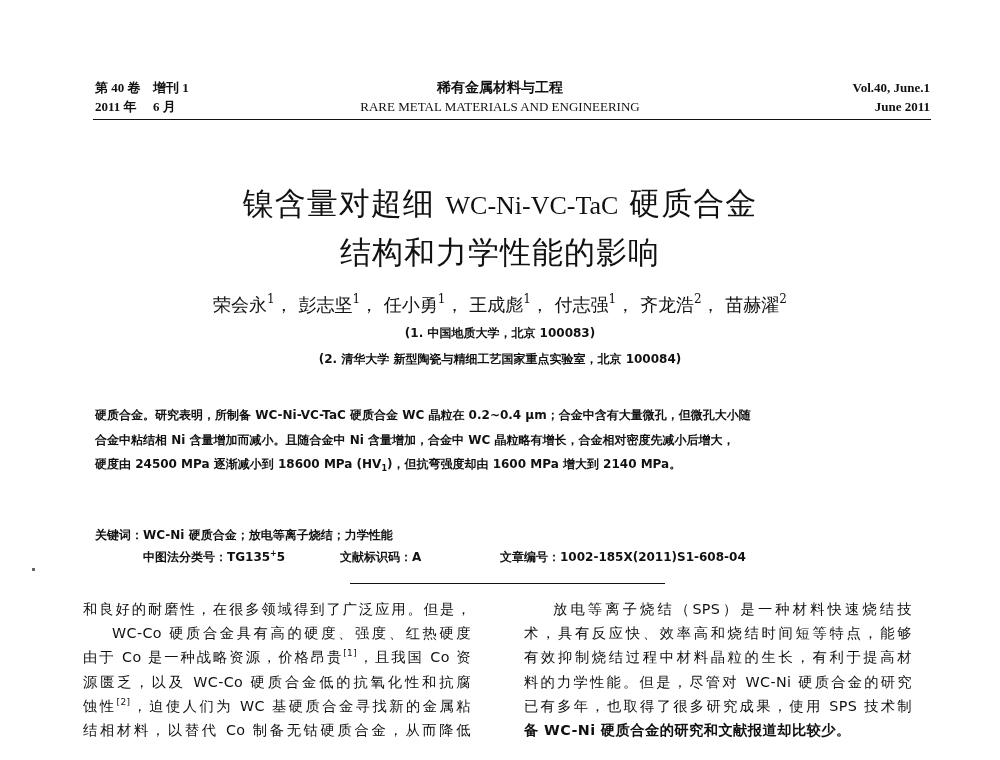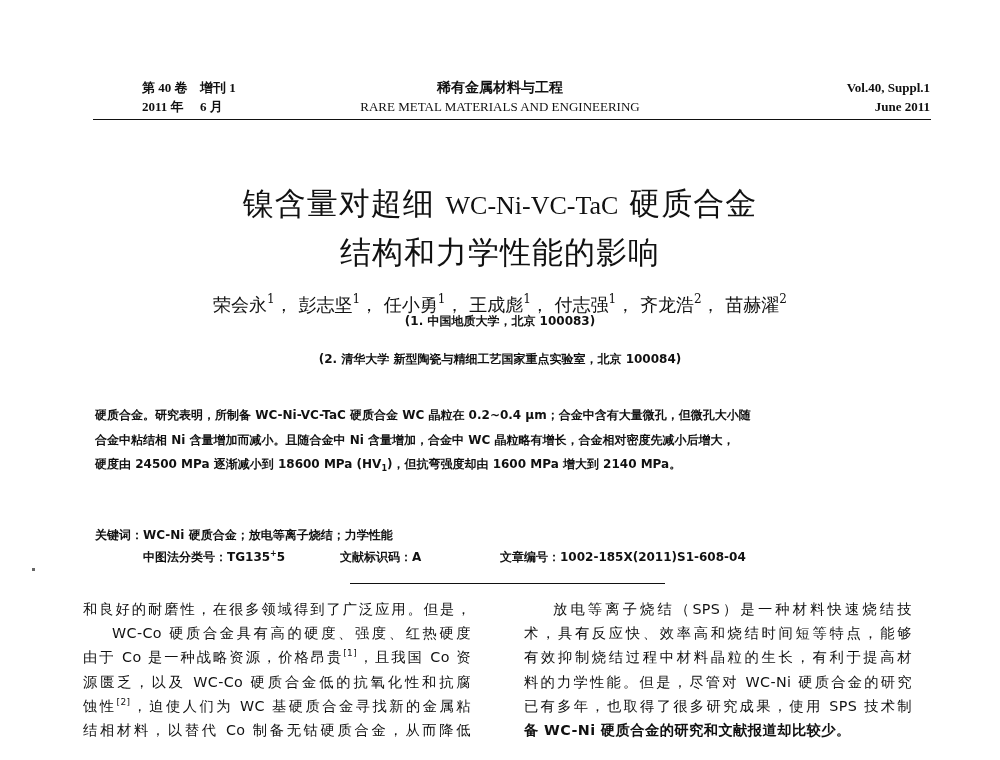--- a/index.html
+++ b/index.html
@@ -17,21 +17,20 @@
     }
     .abs { position: absolute; }
 
     
     .hdr-left {
       left: 95px; top: 78px;
       font-family: "Liberation Serif", "DejaVu Serif", serif;
       font-weight: bold;
       font-size: 13px;
       line-height: 19px;
-      margin-left: 47px;
     }
     .hdr-left .row span { display: inline-block; }
     .hdr-left .c1 { width: 58px; }
     .hdr-center {
       left: 300px; width: 400px; top: 78px;
       text-align: center;
       font-family: "Liberation Serif", "DejaVu Serif", serif;
       font-size: 13px;
       line-height: 19px;
     }
@@ -76,21 +75,21 @@
     }
     .authors sup { font-size: 12px; vertical-align: 8px; line-height: 0; }
     .affil {
       left: 100px; width: 800px;
       text-align: center;
       font-size: 12px;
       font-weight: bold;
       line-height: 18px;
       font-family: "DejaVu Sans", "Liberation Sans", sans-serif;
     }
-    .affil1 { top: 312px; }
+    .affil1 { top: 324px; }
     .affil2 { top: 350px; }
 
     
     .abstract {
       left: 95px; width: 840px; top: 403px;
       font-family: "DejaVu Sans", "Liberation Sans", sans-serif;
       font-weight: bold;
       font-size: 12px;
       line-height: 24.5px;
       text-align: justify;
@@ -151,21 +150,21 @@
     <span class="c1">2011 年</span><span>6 月</span>
   </div>
 </div>
 
 <div class="abs hdr-center">
   <div class="cn">稀有金属材料与工程</div>
   <div>RARE METAL MATERIALS AND ENGINEERING</div>
 </div>
 
 <div class="abs hdr-right">
-  <div>Vol.40, Suppl.1</div>
+  <div>Vol.40, June.1</div>
   <div>June 2011</div>
 </div>
 
 <div class="abs hdr-rule"></div>
 
 <div class="abs title">
   <div><span>镍含量对超细 </span><span class="latin">WC-Ni-VC-TaC</span><span> 硬质合金</span></div>
   <div>结构和力学性能的影响</div>
 </div>
 

